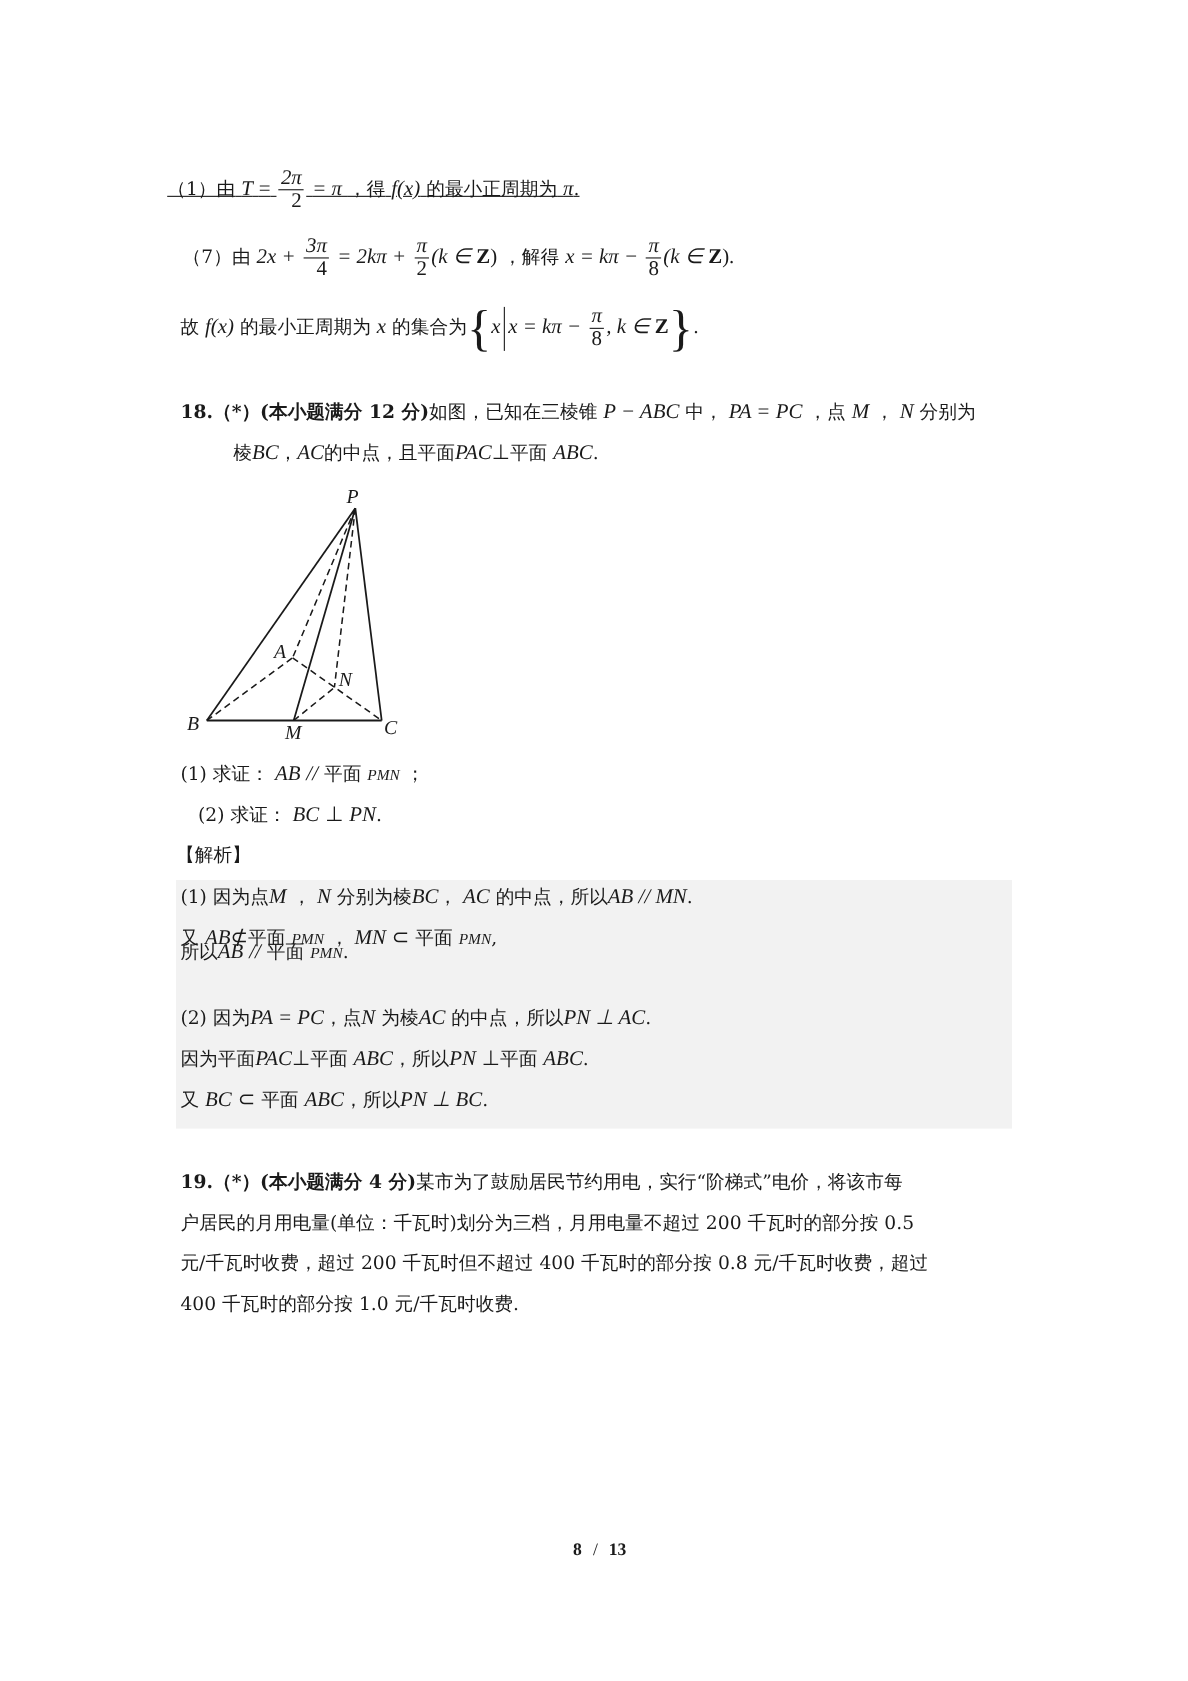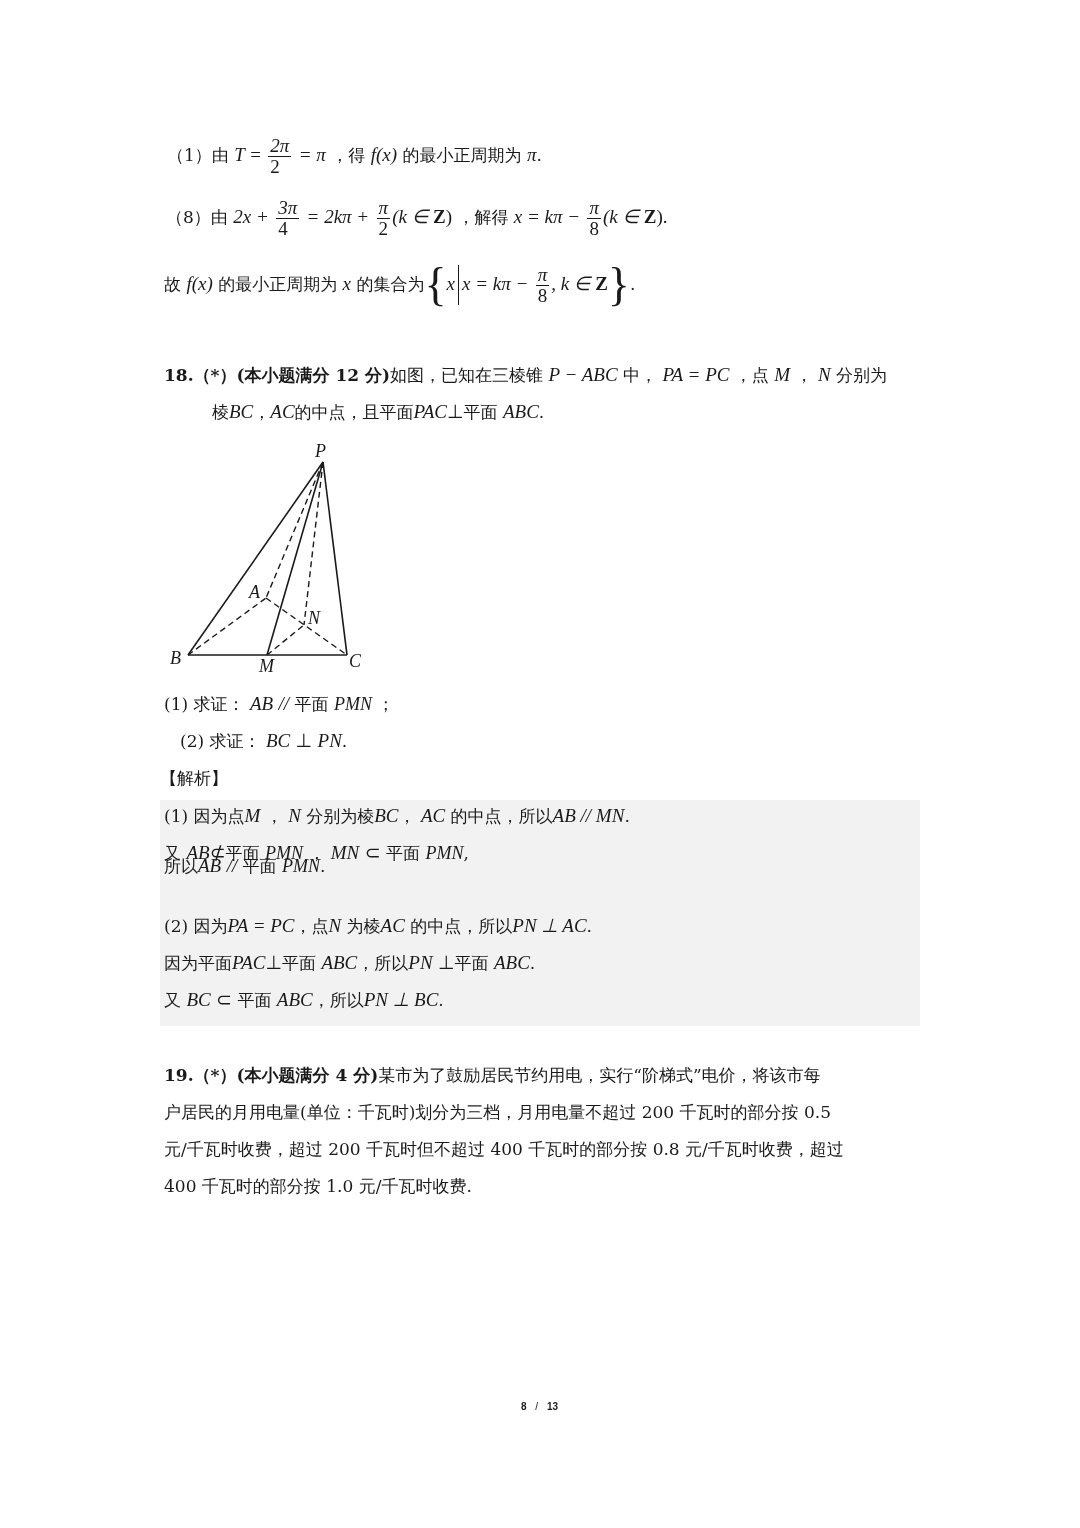--- a/index.html
+++ b/index.html
@@ -3,52 +3,52 @@
 <meta charset="utf-8">
 <style>
   html, body { margin:0; padding:0; }
   body { width:1080px; height:1528px; background:#ffffff; position:relative; overflow:hidden;
          font-family:"DejaVu Serif","Liberation Serif",serif; color:#1a1a1a; }
   .abs { position:absolute; white-space:nowrap; }
   .line { font-size:17px; line-height:24px; }
   .m { font-family:"Liberation Serif",serif; font-style:italic; font-size:19px; }
   .mr { font-family:"Liberation Serif",serif; font-size:19px; }
   .bz { font-family:"Liberation Serif",serif; font-weight:bold; font-size:19px; }
-  .small-m { font-family:"Liberation Serif",serif; font-style:italic; font-size:18px; }
-  .frac { display:inline-flex; flex-direction:column; align-items:flex-start; vertical-align:middle; margin:0 2px;
+  .small-m { font-family:"Liberation Serif",serif; font-style:italic; font-size:14px; }
+  .frac { display:inline-flex; flex-direction:column; align-items:flex-end; vertical-align:middle; margin:16px 2px;
           font-family:"Liberation Serif",serif; font-size:18px; line-height:20px; }
   .frac .num { border-bottom:1px solid #1a1a1a; padding:0 2px; }
   .frac .den { padding:0 2px; }
   .q-head { font-weight:bold; }
   .shade { position:absolute; left:160px; top:800px; width:760px; height:226px; background:#f2f2f2; }
   .brace { font-family:"Liberation Serif",serif; font-size:46px; font-weight:200; vertical-align:middle; line-height:46px; }
   .vbar { display:inline-block; width:1px; height:40px; background:#1a1a1a; vertical-align:middle; margin:0 3px; }
-  .pg { font-family:Liberation Sans, sans-serif; font-weight:bold; font-size:10px; }
+  .pg { font-family:Liberation Serif, serif; font-weight:bold; font-size:16px; }
   svg text { font-family:"Liberation Serif",serif; font-style:italic; font-size:18px; fill:#1a1a1a; }
 </style>
 </head>
 <body>
 
-<div class="abs line" style="left:167px; top:136px;">
+<div class="abs line" style="left:152px; top:136px;text-decoration:underline;">
   <span>（1）由</span>
   <span class="m">T</span>
   <span class="mr">=</span>
   <span class="frac">
       <span class="num m">2π</span>
       <span class="den mr">2</span>
     </span>
   <span class="m">= π</span>
   <span>，得</span>
   <span class="m">f(x)</span>
   <span>的最小正周期为</span>
   <span class="m">π</span><span>.</span>
 </div>
 
 <div class="abs line" style="left:166px; top:198px;">
-  <span>（8）由</span>
+  <span>（7）由</span>
   <span class="m">2x +</span>
   <span class="frac">
       <span class="num m">3π</span>
       <span class="den mr">4</span>
     </span>
   <span class="m">= 2kπ +</span>
   <span class="frac">
       <span class="num m">π</span>
       <span class="den mr">2</span>
     </span><span class="m">(k ∈ </span><span class="bz">Z</span><span class="mr">)</span>

